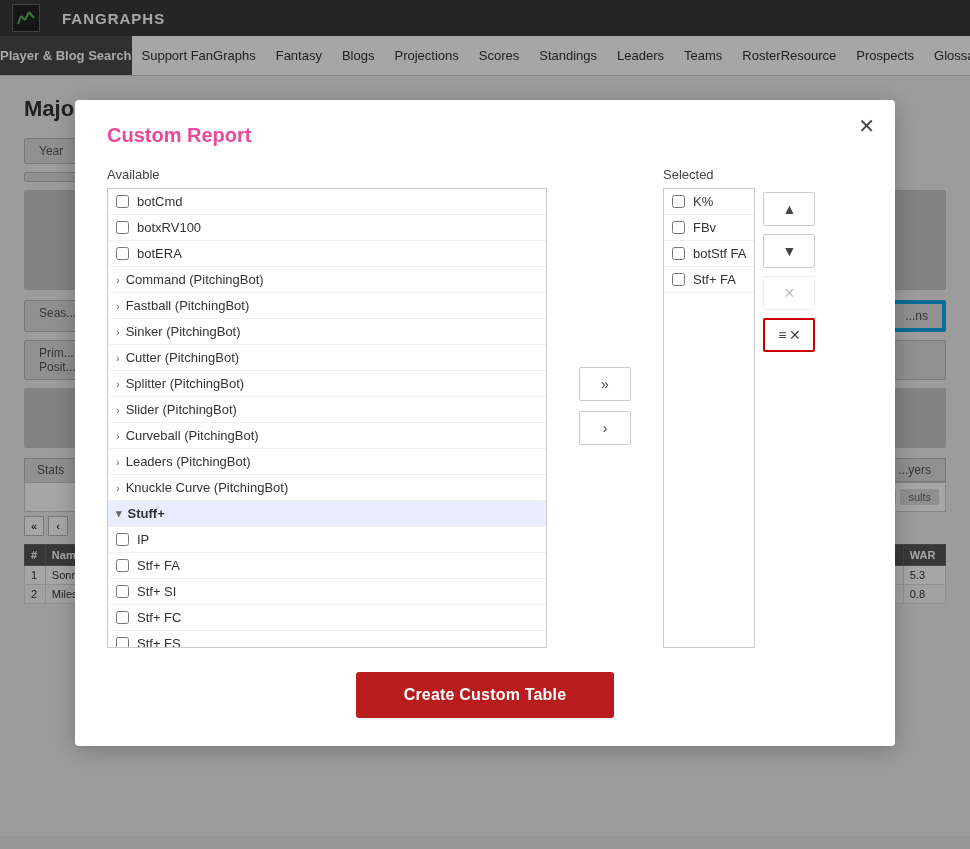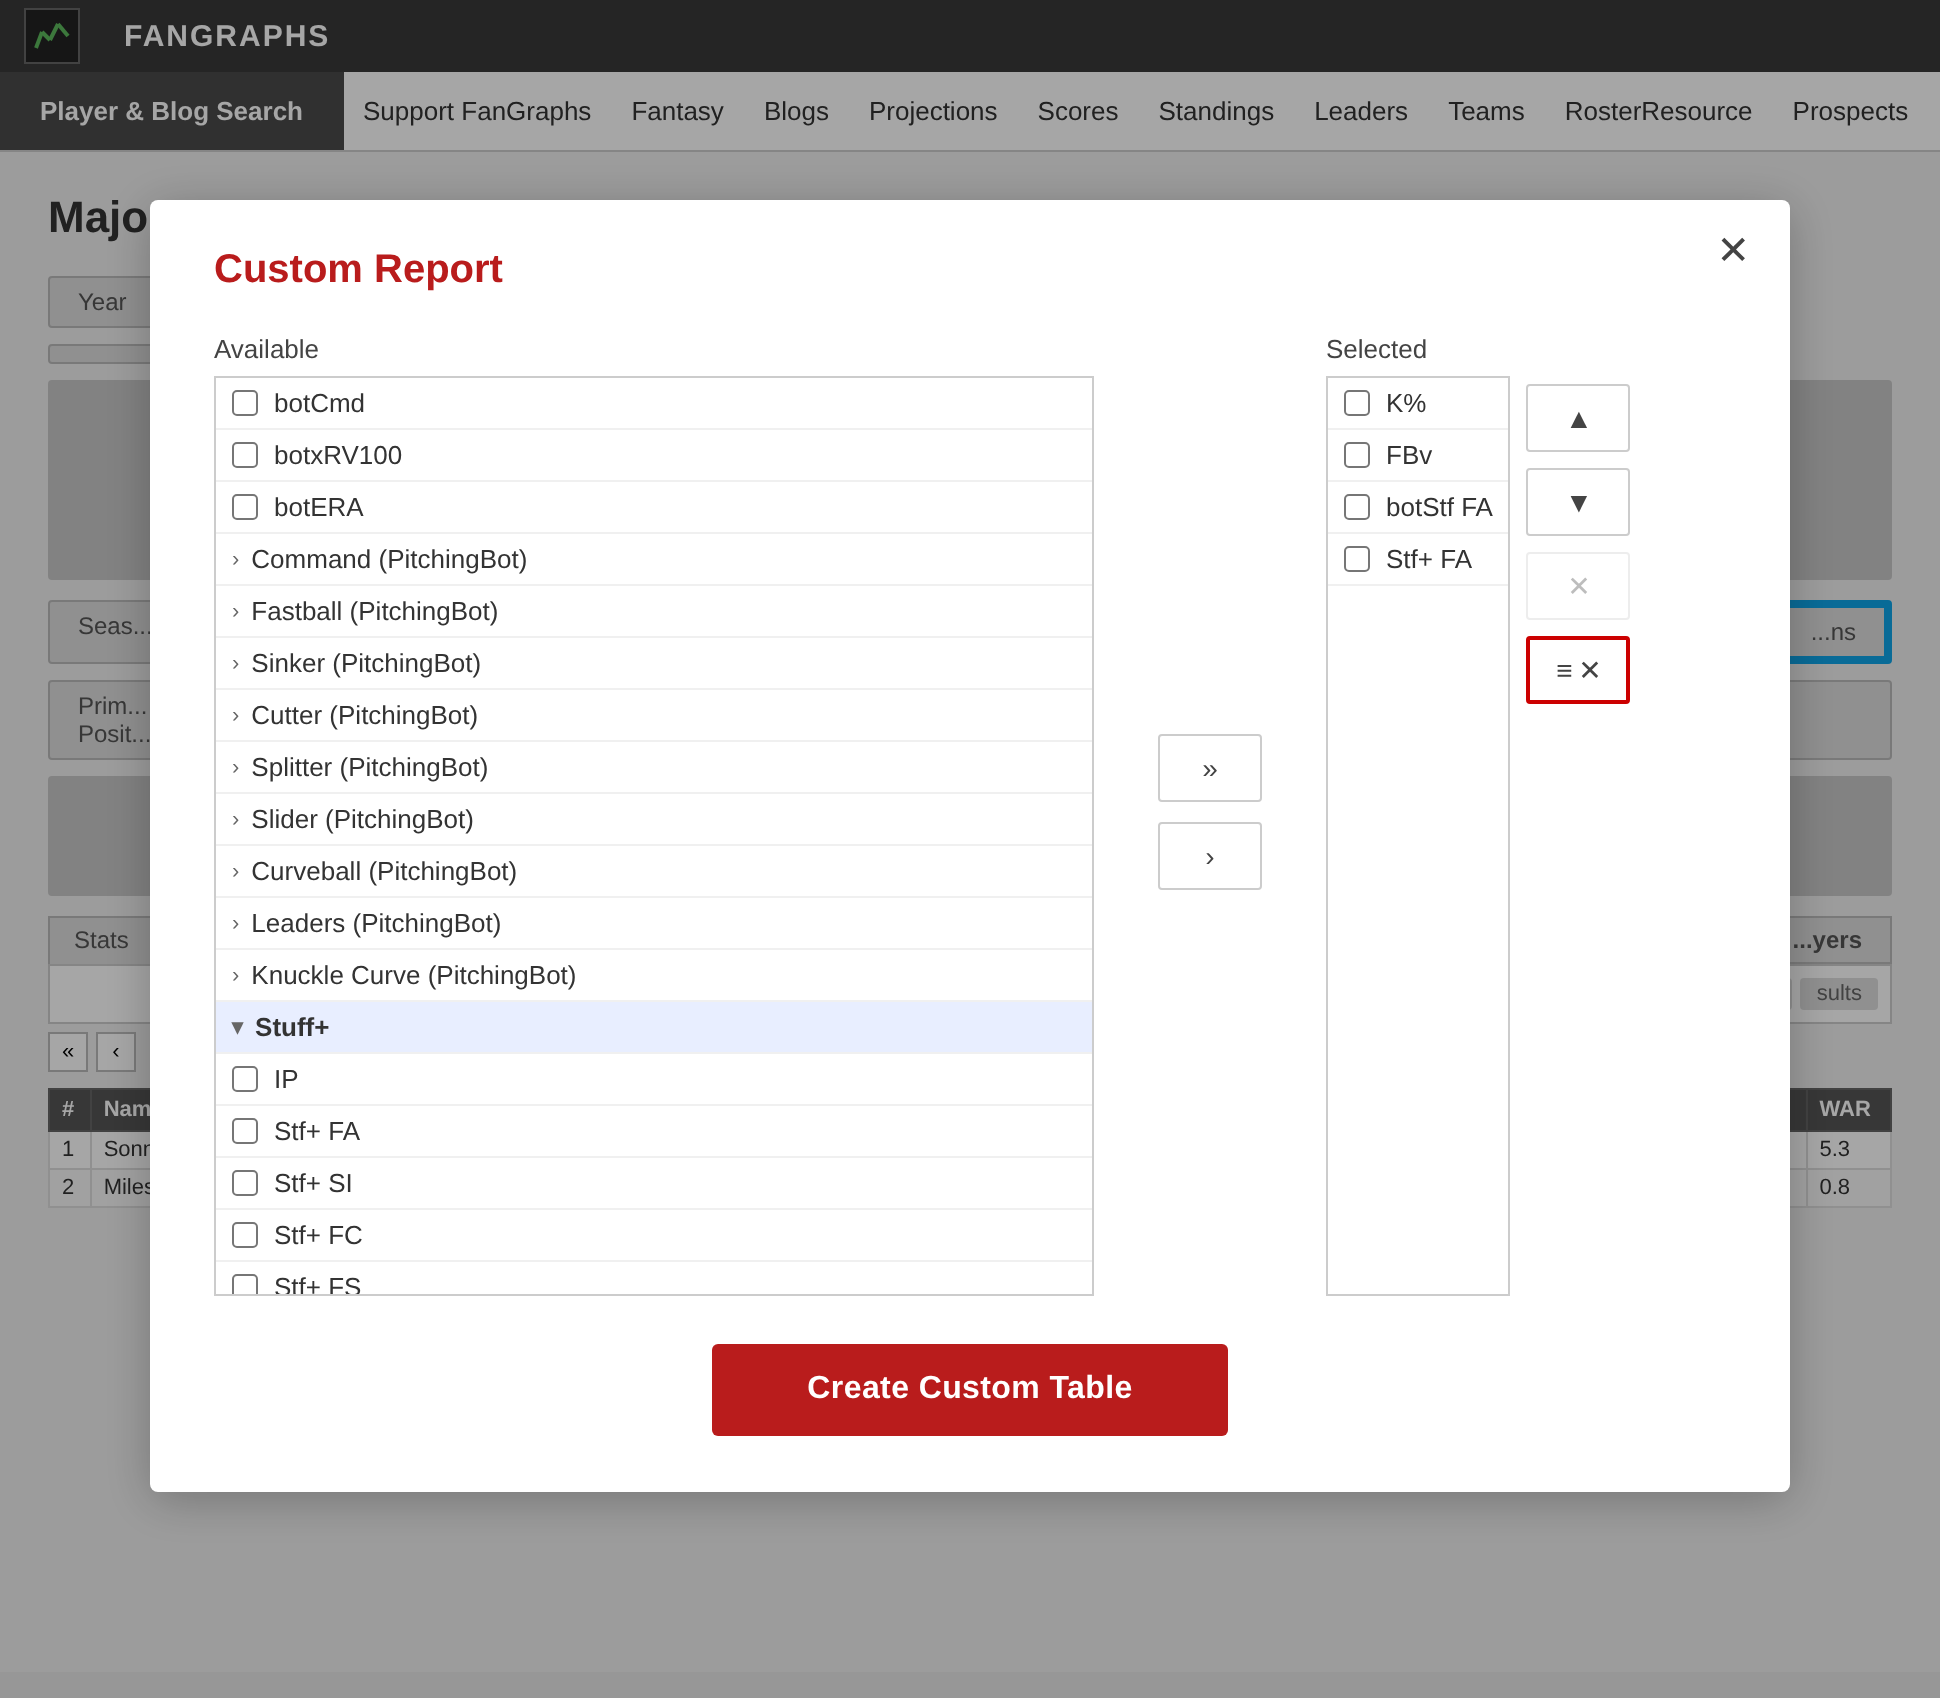--- a/index.html
+++ b/index.html
@@ -43,21 +43,21 @@
       border-bottom: 1px solid #ccc;
       height: 40px;
       display: flex;
       align-items: stretch;
     }
     .nav-search {
       background: #4a4a4a;
       color: white;
       font-size: 13px;
       font-weight: bold;
-      padding: 0 20px;
+      padding: 0 0;
       display: flex;
       align-items: center;
       cursor: pointer;
       white-space: nowrap;
     }
     .nav-items {
       display: flex;
       align-items: stretch;
       gap: 0;
     }
@@ -141,21 +141,21 @@
       background: white;
       border-radius: 4px;
       box-shadow: 0 4px 24px rgba(0,0,0,0.25);
       width: 820px;
       padding: 24px 32px 28px;
       position: relative;
     }
     .modal-title {
       font-size: 20px;
       font-weight: bold;
-      color: #b91c1c;
+      color: #ec4899;
       margin-bottom: 20px;
     }
     .modal-close {
       position: absolute;
       top: 16px;
       right: 20px;
       font-size: 20px;
       cursor: pointer;
       color: #444;
       background: none;
@@ -378,21 +378,21 @@
     <div style="background:#ddd;border:4px solid #0ea5e9;padding:5px 14px;font-size:12px;border-radius:2px;color:#555;margin-left:auto;">...ns</div>
   </div>
   <div style="display:flex;gap:8px;margin-bottom:8px">
     <div style="background:#ddd;border:1px solid #bbb;padding:5px 14px;font-size:12px;border-radius:2px;color:#555;">Prim...<br>Posit...</div>
     <div style="background:#ddd;border:1px solid #bbb;padding:5px 30px;font-size:12px;border-radius:2px;color:#555;margin-left:auto;"></div>
   </div>
   <div style="background:#c8c8c8;height:60px;margin-bottom:10px;border-radius:2px;"></div>
 
   <div style="display:flex;gap:0;margin-bottom:0;">
     <div style="background:#ddd;border:1px solid #bbb;padding:4px 12px;font-size:12px;color:#555;border-bottom:none;">Stats</div>
-    <div style="margin-left:auto;background:#ddd;border:1px solid #bbb;padding:4px 14px;font-size:12px;color:#555;font-weight:bold;">...yers</div>
+    <div style="margin-left:auto;background:#ddd;border:1px solid #bbb;padding:4px 14px;font-size:12px;color:#555;">...yers</div>
   </div>
   <div style="background:white;border:1px solid #ccc;padding:6px;margin-bottom:4px;display:flex;justify-content:flex-end;">
     <span style="font-size:11px;color:#666;background:#ddd;padding:2px 8px;border-radius:2px;">Data</span>
     <span style="font-size:11px;color:#666;background:#ddd;padding:2px 8px;border-radius:2px;margin-left:4px;text-align:right;">sults</span>
   </div>
 
   <div class="pagination">
     <div class="pag-btn">«</div>
     <div class="pag-btn">‹</div>
   </div>

